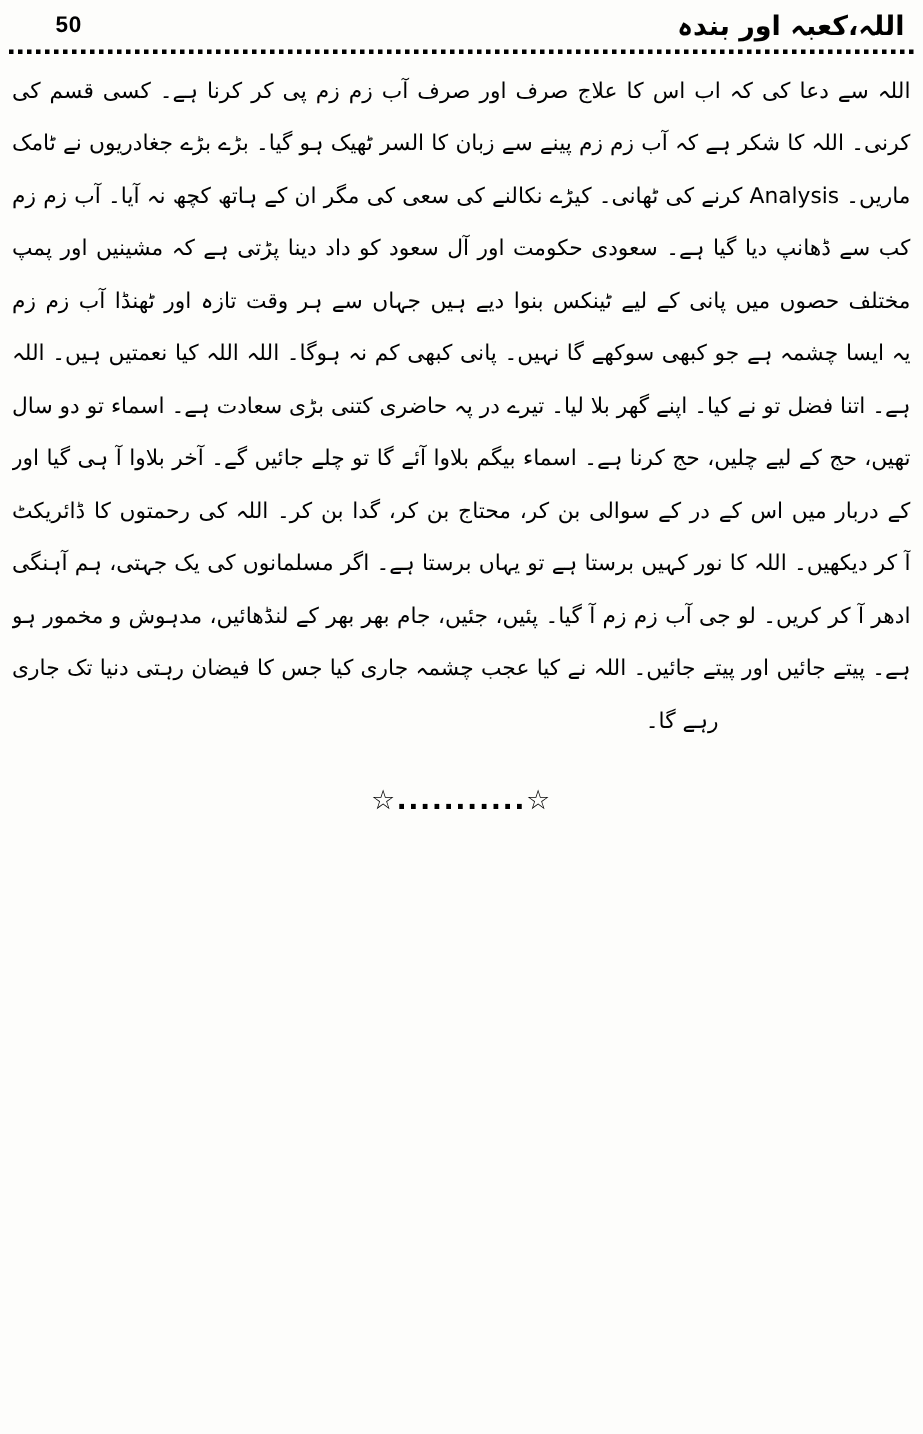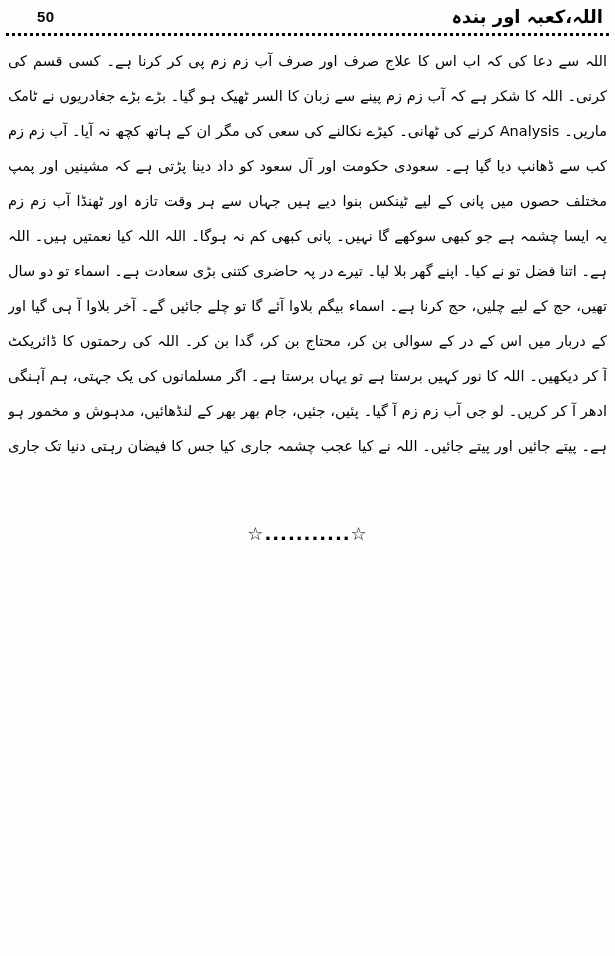--- a/index.html
+++ b/index.html
@@ -96,17 +96,18 @@
     <div class="line">ماریں۔ Analysis کرنے کی ٹھانی۔ کیڑے نکالنے کی سعی کی مگر ان کے ہاتھ کچھ نہ آیا۔ آب زم زم کا کنواں</div>
     <div class="line">کب سے ڈھانپ دیا گیا ہے۔ سعودی حکومت اور آل سعود کو داد دینا پڑتی ہے کہ مشینیں اور پمپ لگا کر حرم کے</div>
     <div class="line">مختلف حصوں میں پانی کے لیے ٹینکس بنوا دیے ہیں جہاں سے ہر وقت تازہ اور ٹھنڈا آب زم زم دستیاب ہوتا ہے۔</div>
     <div class="line">یہ ایسا چشمہ ہے جو کبھی سوکھے گا نہیں۔ پانی کبھی کم نہ ہوگا۔ اللہ اللہ کیا نعمتیں ہیں۔ اللہ کے گھر میں، یا اللہ تیرا شکر</div>
     <div class="line">ہے۔ اتنا فضل تو نے کیا۔ اپنے گھر بلا لیا۔ تیرے در پہ حاضری کتنی بڑی سعادت ہے۔ اسماء تو دو سال سے کہہ رہی</div>
     <div class="line">تھیں، حج کے لیے چلیں، حج کرنا ہے۔ اسماء بیگم بلاوا آئے گا تو چلے جائیں گے۔ آخر بلاوا آ ہی گیا اور پہنچ گئے اس</div>
     <div class="line">کے دربار میں اس کے در کے سوالی بن کر، محتاج بن کر، گدا بن کر۔ اللہ کی رحمتوں کا ڈائریکٹ نزول دیکھنا ہے تو ادھر</div>
     <div class="line">آ کر دیکھیں۔ اللہ کا نور کہیں برستا ہے تو یہاں برستا ہے۔ اگر مسلمانوں کی یک جہتی، ہم آہنگی کا نظارہ کرنا ہے تو</div>
     <div class="line">ادھر آ کر کریں۔ لو جی آب زم زم آ گیا۔ پئیں، جئیں، جام بھر بھر کے لنڈھائیں، مدہوش و مخمور ہو جائیں۔ عجب نشہ</div>
     <div class="line">ہے۔ پیتے جائیں اور پیتے جائیں۔ اللہ نے کیا عجب چشمہ جاری کیا جس کا فیضان رہتی دنیا تک جاری و ساری</div>
+    <div class="line line--last">رہے گا۔</div>
   </div>
 
   <div class="divider">☆...........☆</div>
 
 </div>
 
 </body></html>

